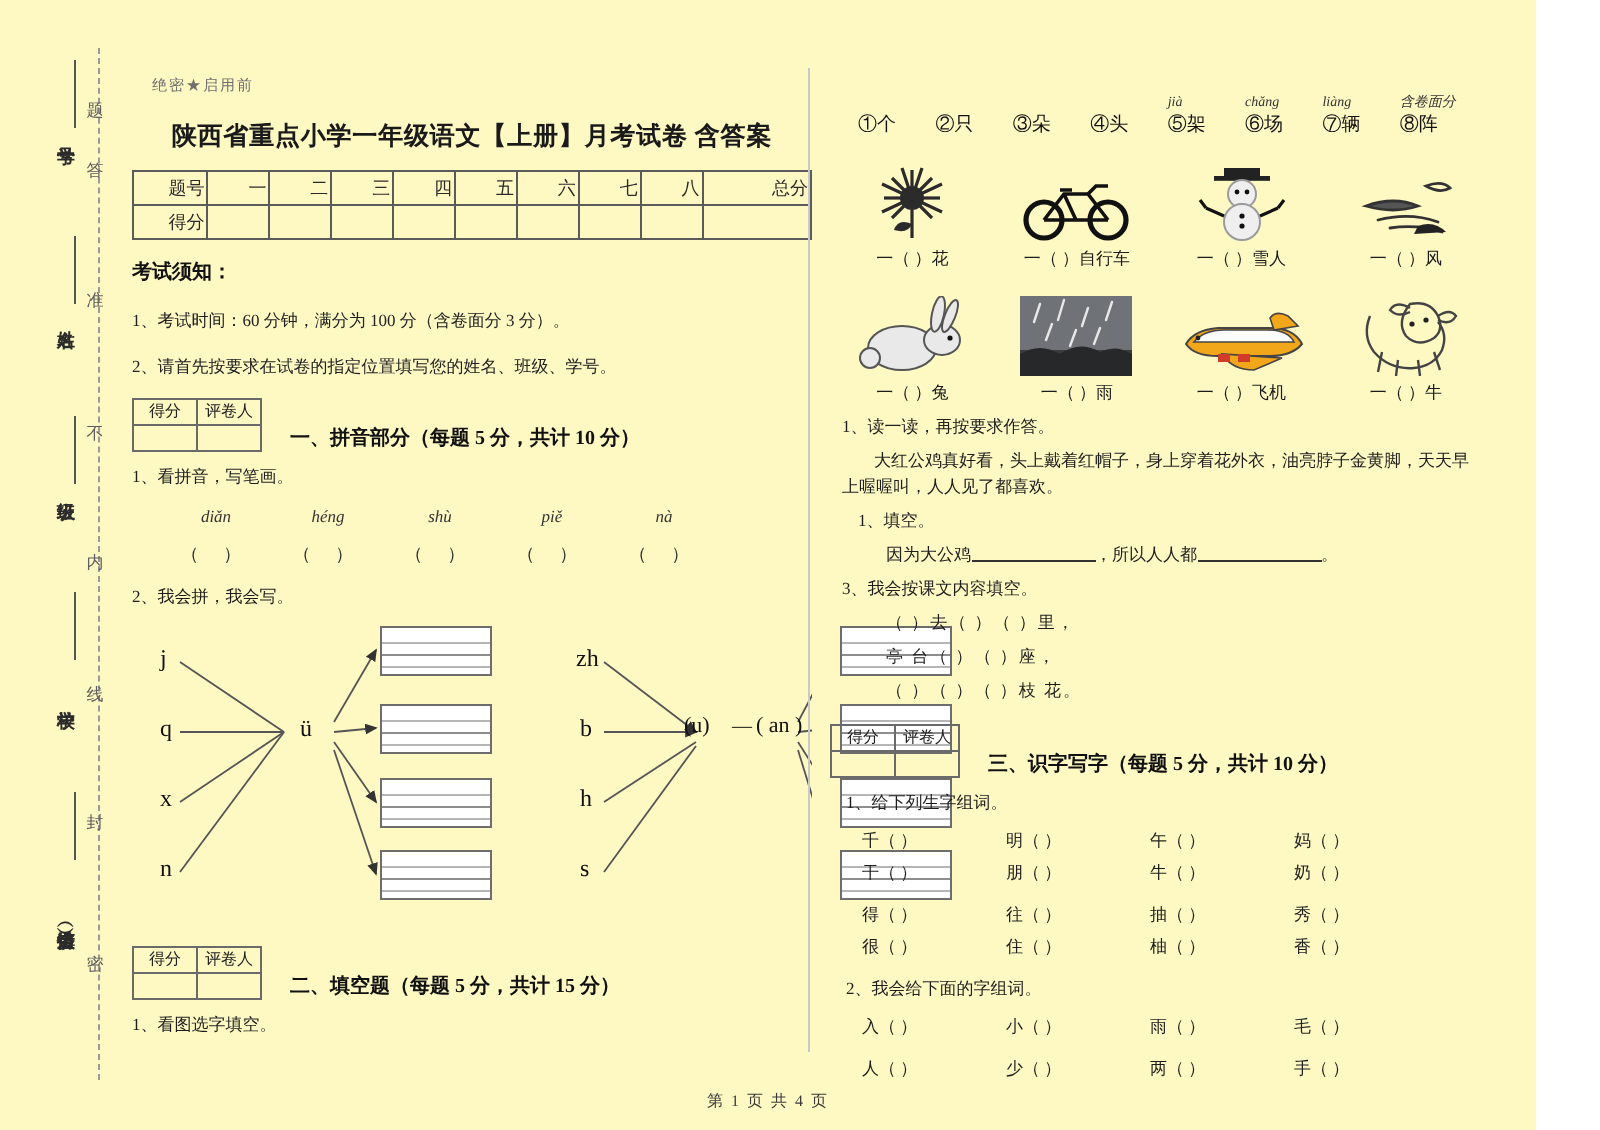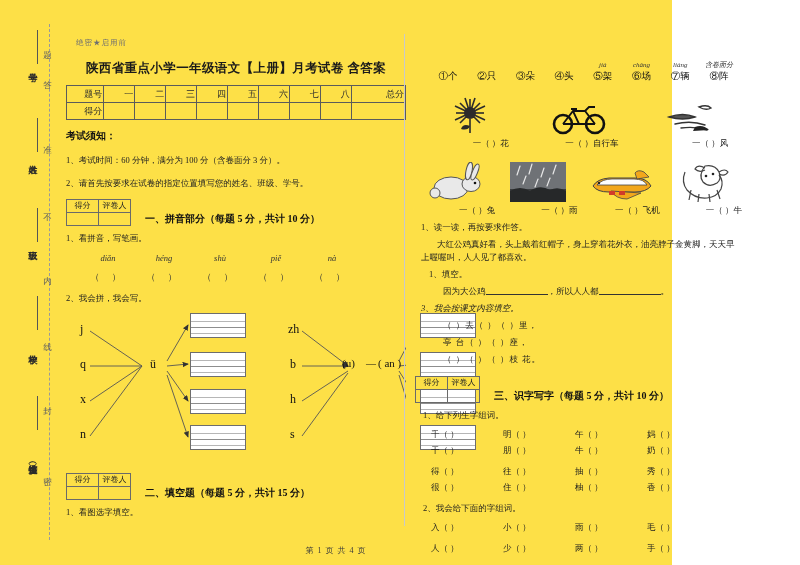--- a/index.html
+++ b/index.html
@@ -6,22 +6,22 @@
   html, body {
     margin: 0; padding: 0;
     width: 800px; height: 565px;
     background: #ffffff;
     font-family: "Liberation Serif", "DejaVu Serif", serif;
     color: #111;
     overflow: hidden;
   }
   #page {
     position: relative;
-    width: 672px; height: 565px;
-    background: #fde047;
+    width: 768px; height: 565px;
+    background: #fef9c3;
   }
 
   
   #seal-margin {
     position: absolute;
     left: 18px; top: 18px;
     width: 44px; height: 528px;
   }
   .seal-dashline {
     position: absolute;
@@ -187,35 +187,35 @@
   .dg-box i.l3 { top: 19px; }
   .dg-svg { position: absolute; left: 0; top: 0; }
 
   
   .mw-bank {
     display: flex;
     justify-content: space-between;
     margin: 12px 6px 0 14px;
     align-items: flex-end;
   }
-  .mw-item { text-align: center; width: 38px; margin-top: 14px; }
+  .mw-item { text-align: left; width: 38px; }
   .mw-py {
     font-size: 7px; font-style: italic;
     color: #333; height: 10px; line-height: 10px;
   }
   .mw-word { font-size: 9.5px; color: #111; }
 
   
   .pic-row {
     display: flex;
     justify-content: space-around;
     margin-top: 8px;
     align-items: flex-end;
   }
-  .pic-cell { width: 78px; text-align: right; }
+  .pic-cell { width: 78px; text-align: center; }
   .pic-art  { height: 44px; display: flex; align-items: flex-end; justify-content: center; }
   .pic-cap  { font-size: 8.5px; margin-top: 3px; color: #1b1b1b; white-space: nowrap; }
 
   
   .passage {
     font-size: 8.5px;
     line-height: 1.5;
     text-indent: 16px;
     margin: 4px 6px 0 6px;
     color: #1d1d1d;
@@ -536,20 +536,41 @@
             </g>
             <g fill="none" stroke="#111" stroke-width="1.8">
               <path d="M12 23 L22 10 L34 10 L44 23 M22 10 L28 23 L44 23 M28 23 L12 23"></path>
               <path d="M20 8 L26 8 M34 10 L38 6 L44 6"></path>
             </g>
           </svg>
         </div>
         <div class="pic-cap">一（    ）自行车</div>
       </div>
 
+      <div class="pic-cell">
+        <div class="pic-art">
+          <svg width="44" height="40" viewBox="0 0 44 40">
+            <rect x="13" y="3" width="18" height="5" fill="#222"></rect>
+            <rect x="8" y="7" width="28" height="2.4" fill="#222"></rect>
+            <circle cx="22" cy="16" r="7" fill="#efefef" stroke="#9a9a9a" stroke-width="1"></circle>
+            <circle cx="19.5" cy="15" r="1.2" fill="#111"></circle>
+              <circle cx="24.5" cy="15" r="1.2" fill="#111"></circle>
+            <circle cx="22" cy="30" r="9" fill="#efefef" stroke="#9a9a9a" stroke-width="1"></circle>
+            <circle cx="22" cy="27" r="1.3" fill="#111"></circle>
+              <circle cx="22" cy="32" r="1.3" fill="#111"></circle>
+            <g stroke="#111" stroke-width="1.6">
+              <line x1="13" y1="27" x2="4" y2="23"></line>
+                <line x1="31" y1="27" x2="40" y2="23"></line>
+              <line x1="4" y1="23" x2="1" y2="19"></line>
+                <line x1="40" y1="23" x2="43" y2="19"></line>
+            </g>
+          </svg>
+        </div>
+        <div class="pic-cap">一（    ）雪人</div>
+      </div>
 
       <div class="pic-cell">
         <div class="pic-art">
           <svg width="60" height="34" viewBox="0 0 60 34">
             <g fill="none" stroke="#333" stroke-width="1.4" stroke-linecap="round">
               <path d="M40 6 q8 -3 12 1 q-5 3 -12 -1z"></path>
               <path d="M10 16 q14 -5 26 0 q-12 4 -26 0z" fill="#555"></path>
               <path d="M16 23 q16 -4 30 1"></path>
               <path d="M22 27 q14 -2 26 2"></path>
             </g>
@@ -631,21 +652,21 @@
     </div>
 
     <div class="sub-q" style="margin-left:6px;">1、读一读，再按要求作答。</div>
     <div class="passage">大红公鸡真好看，头上戴着红帽子，身上穿着花外衣，油亮脖子金黄脚，天天早上喔喔叫，人人见了都喜欢。</div>
 
     <div class="sub-q">1、填空。</div>
     <div class="sub-q" style="margin-left:28px;">
       <span>因为大公鸡</span><span class="blank-line"></span><span>，所以人人都</span><span class="blank-line"></span><span>。</span>
     </div>
 
-    <div class="sub-q" style="margin-left:6px;font-style:italic;">3、我会按课文内容填空。</div>
+    <div class="sub-q" style="margin-left:6px;">3、我会按课文内容填空。</div>
     <div class="poem-line">（      ）去（      ）（      ）里，</div>
     <div class="poem-line">亭     台（      ）（      ）座，</div>
     <div class="poem-line">（      ）（      ）（        ）枝  花。</div>
 
     <div class="sec-head" style="margin-top:10px;">
       <table class="grader">
         <tbody>
             <tr>
           <td>得分</td>
           <td>评卷人</td>

